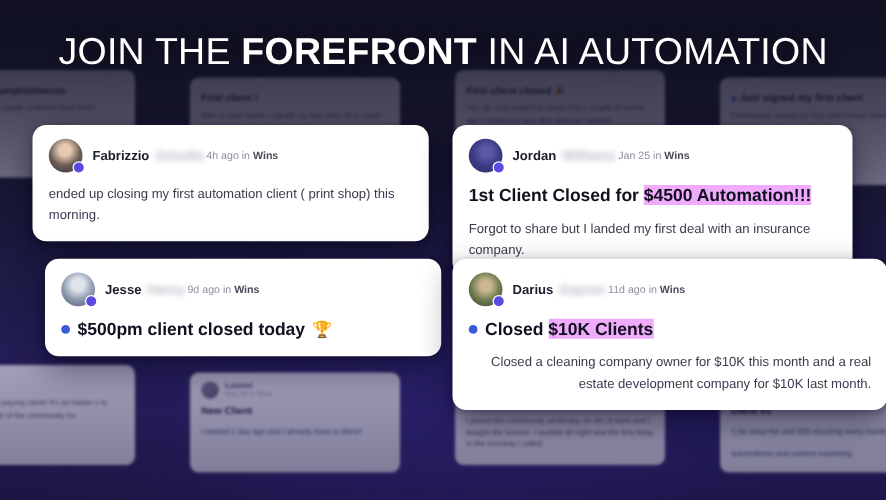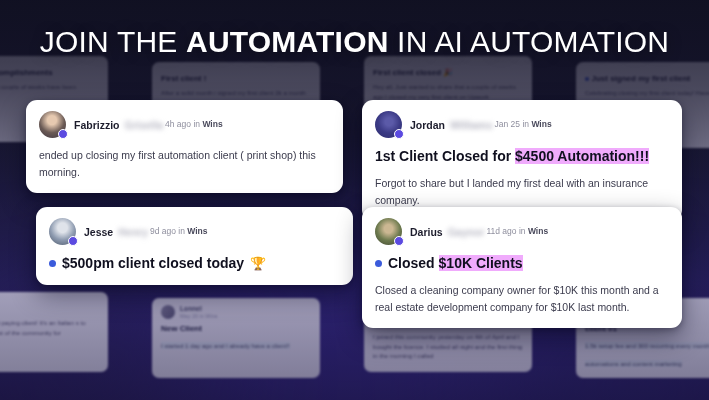--- a/index.html
+++ b/index.html
@@ -73,21 +73,21 @@
   .card {
     position:absolute;
     background:#ffffff;
     border-radius:11px;
     box-shadow:0 10px 26px rgba(5,4,25,.45), 0 2px 6px rgba(5,4,25,.3);
     padding:11px 13px 12px;
   }
   .c1 { left:26px;  top:100px; width:317px; }
   .c2 { left:362px; top:100px; width:320px; }
   .c3 { left:36px;  top:207px; width:317px;text-align:right; }
-  .c4 { left:362px; top:207px; width:320px; }
+  .c4 { left:362px; top:207px; width:348px;text-align:right; }
 
   .head { display:flex; align-items:center; gap:8px; }
   .avatar {
     position:relative; width:27px; height:27px; border-radius:50%;
     flex:none; overflow:visible;
   }
   .avatar .face {
     width:100%; height:100%; border-radius:50%; display:block;
     background:#b9b5c9;
   }
@@ -187,21 +187,21 @@
           <div>
             <div class="bg-name">Ash</div>
             <div class="bg-meta">Jun 7 in Wins</div>
           </div>
         </div><div class="bg-title">client 01</div><div class="bg-body hl">1.5k setup fee and 300 recurring every month La automations and content marketing</div></div>
     </div>
 </div>
 <div id="dim"></div>
 
 <div id="headline">
-  <span>JOIN THE </span><b>AUTOMATION</b><span> IN AI AUTOMATION</span>
+  <span>JOIN THE </span><b>FOREFRONT</b><span> IN AI AUTOMATION</span>
 </div>
 
 <div id="cards">
     <div class="card c1">
       <div class="head">
         <div class="avatar a1">
           <div class="face"></div>
           <div class="badge"></div>
         </div>
         <div class="who">

